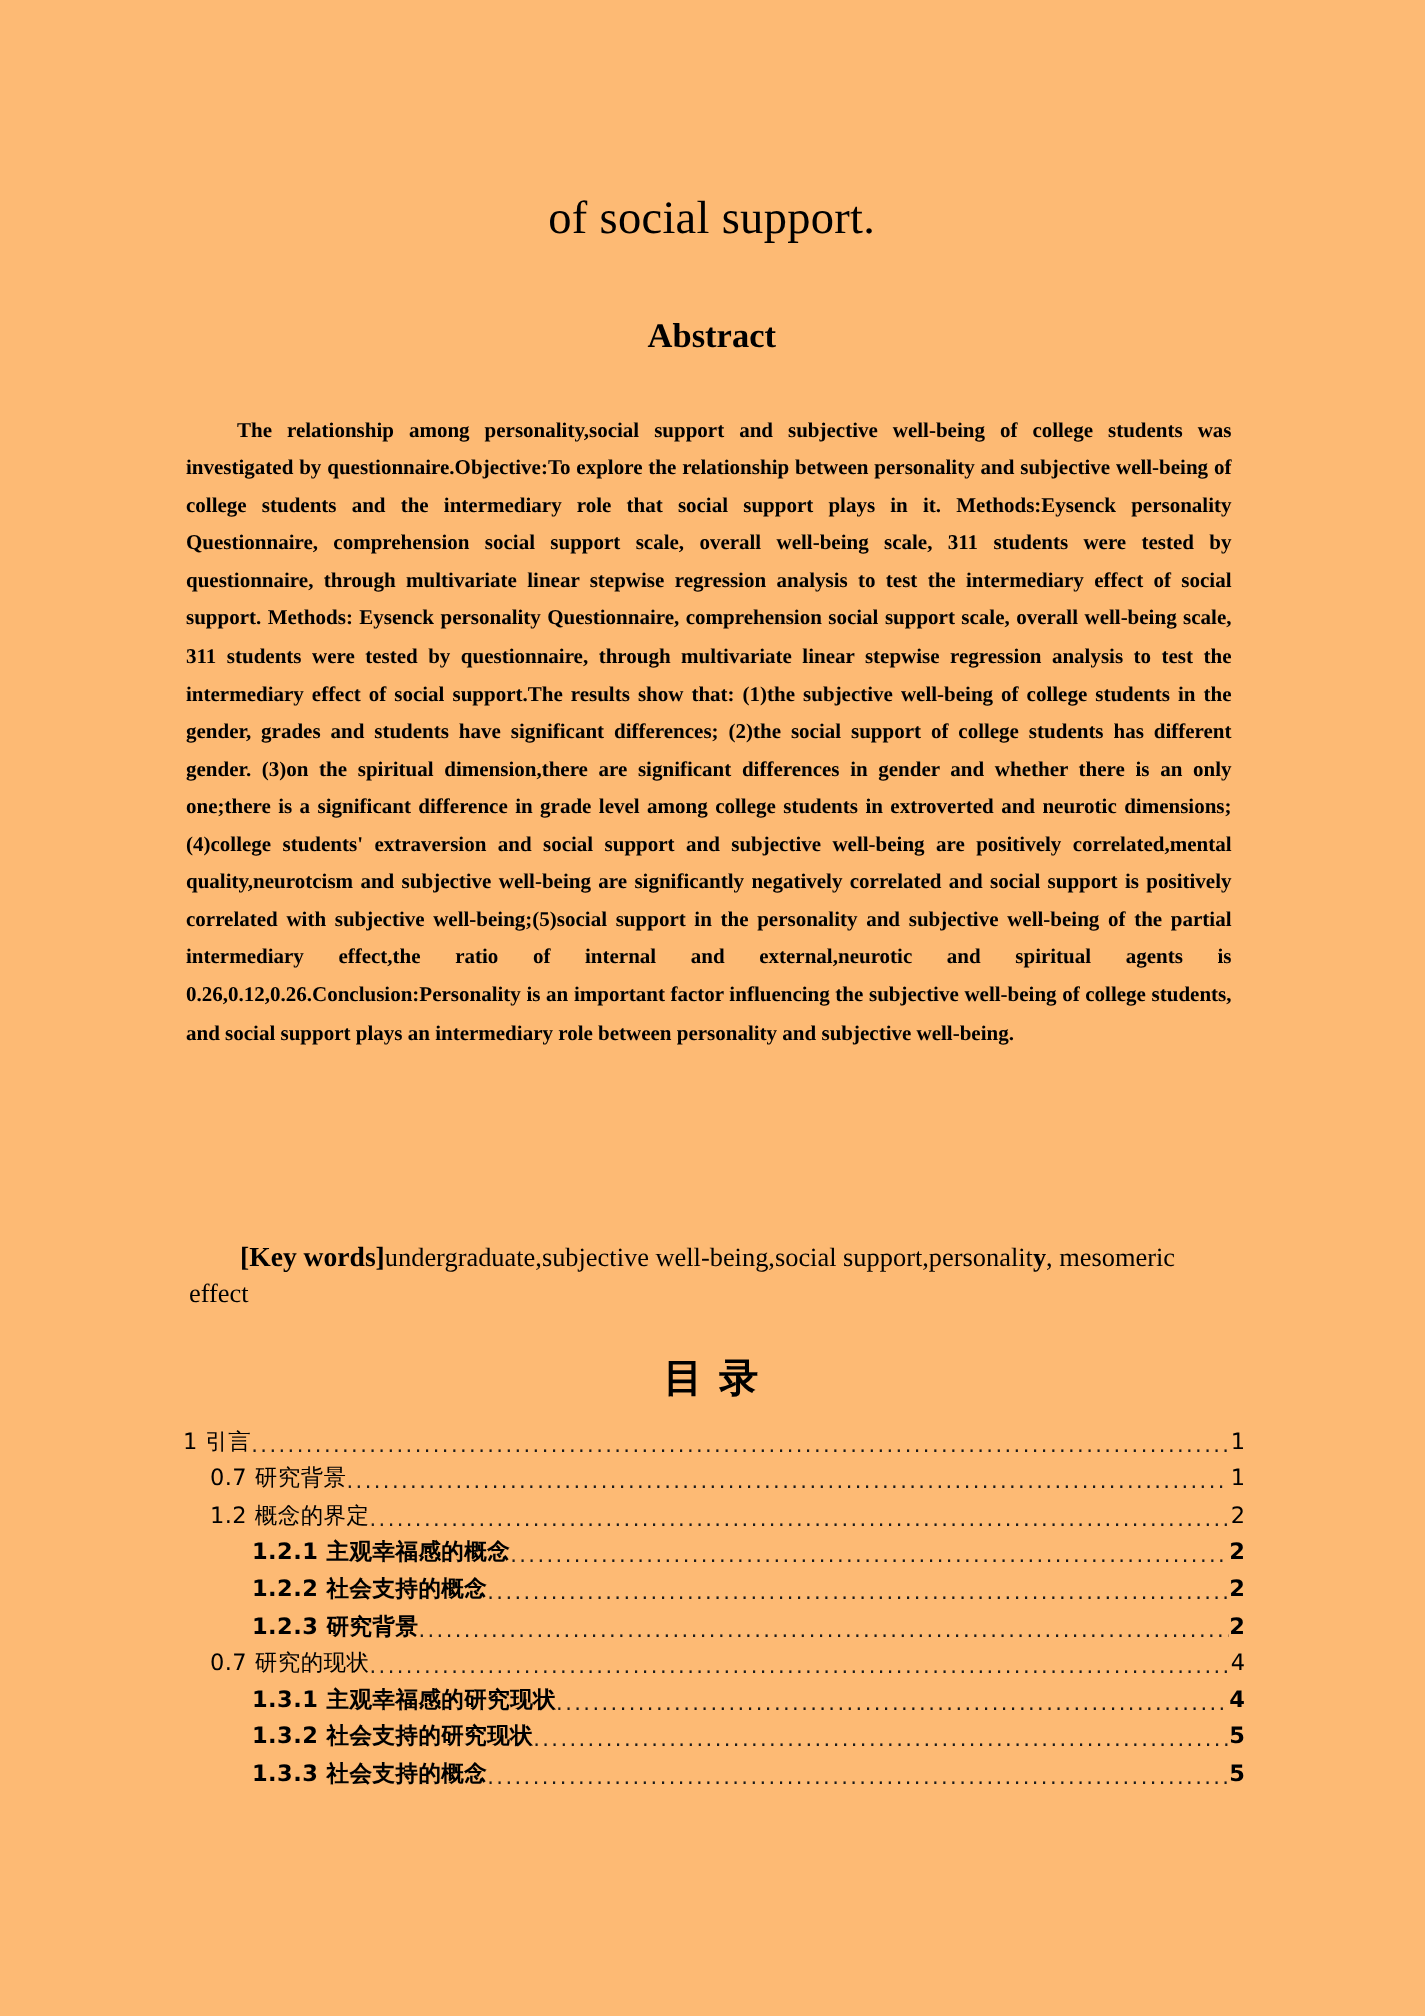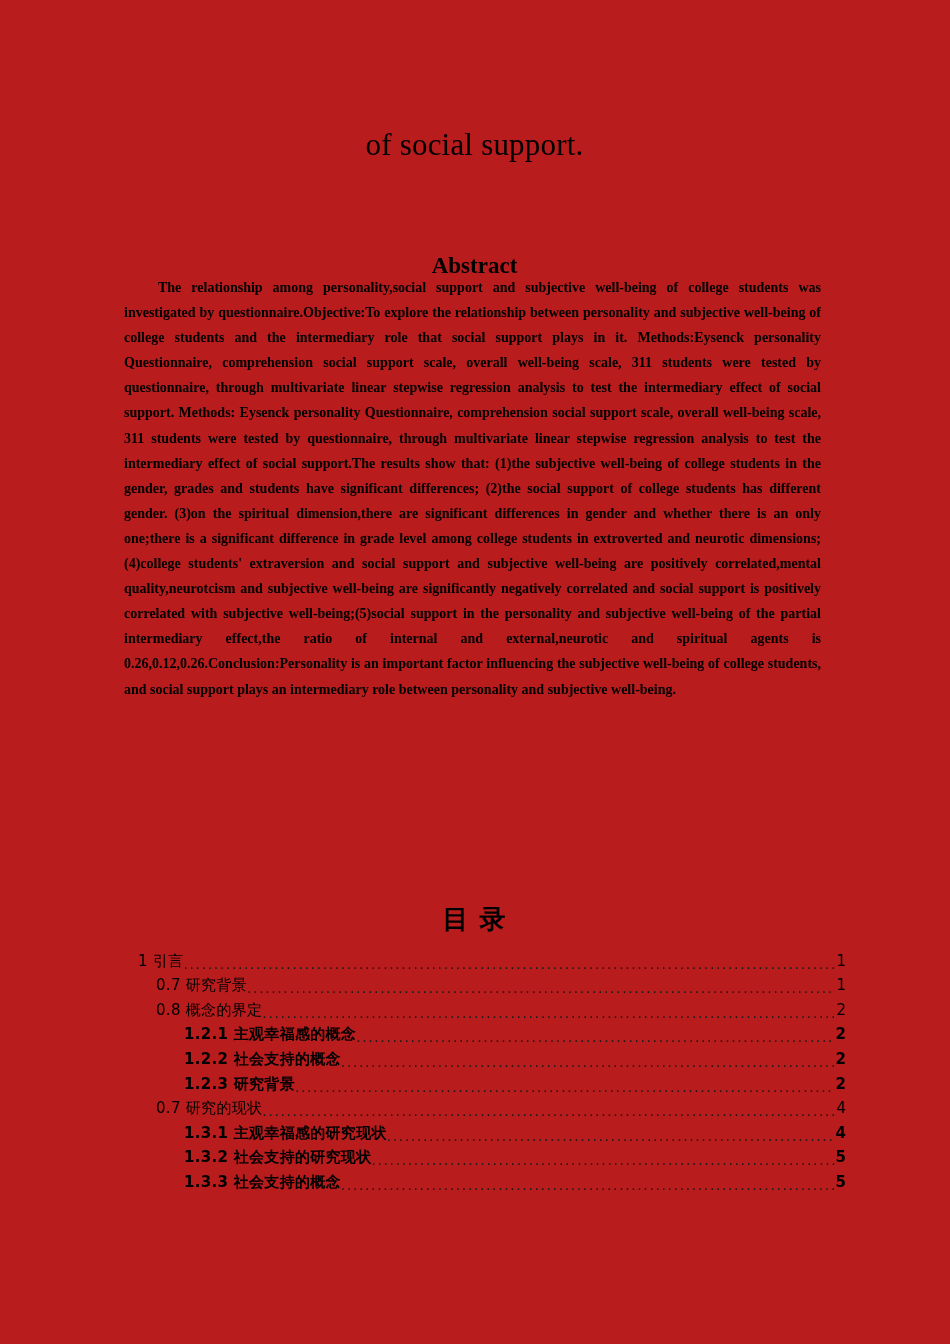--- a/index.html
+++ b/index.html
@@ -8,21 +8,21 @@
     background: #ffffff;
   }
   body {
     font-family: "Liberation Serif", "DejaVu Serif", serif;
     color: #000000;
   }
   #page {
     position: relative;
     width: 950px;
     height: 1344px;
-    background: #b91c1c;
+    background: #fdba74;
     overflow: hidden;
     box-sizing: border-box;
   }
   
   .doc-title {
     position: absolute;
     left: 126px;
     top: 124px;
     width: 697px;
     text-align: center;
@@ -35,21 +35,20 @@
   
   .abstract-heading {
     position: absolute;
     left: 126px;
     top: 208px;
     width: 697px;
     text-align: center;
     font-size: 23px;
     line-height: 32px;
     font-weight: bold;
-    margin-top: 42px;
   }
   
   .abstract-body {
     position: absolute;
     left: 124px;
     top: 275px;
     width: 697px;
     font-size: 14px;
     line-height: 25.1px;
     text-align: justify;
@@ -88,21 +87,20 @@
     letter-spacing: 1px;
   }
   
   .toc-list {
     position: absolute;
     left: 118px;
     top: 946px;
     width: 712px;
     font-family: "DejaVu Sans", "Liberation Sans", sans-serif;
     font-size: 15px;
-    margin-left: 16px;
   }
   .toc-row {
     display: flex;
     align-items: flex-end;
     height: 24.6px;
     white-space: nowrap;
     overflow: hidden;
   }
   .toc-text {
     flex: 0 0 auto;
@@ -142,36 +140,39 @@
 <body>
 
 <div id="page">
 
   <div class="doc-title">of social support.</div>
 
   <div class="abstract-heading">Abstract</div>
 
   <div class="abstract-body">The relationship among personality,social support and subjective well-being of college students was investigated by questionnaire.Objective:To explore the relationship between personality and subjective well-being of college students and the intermediary role that social support plays in it. Methods:Eysenck personality Questionnaire, comprehension social support scale, overall well-being scale, 311 students were tested by questionnaire, through multivariate linear stepwise regression analysis to test the intermediary effect of social support. Methods: Eysenck personality Questionnaire, comprehension social support scale, overall well-being scale, 311 students were tested by questionnaire, through multivariate linear stepwise regression analysis to test the intermediary effect of social support.The results show that: (1)the subjective well-being of college students in the gender, grades and students have significant differences; (2)the social support of college students has different gender. (3)on the spiritual dimension,there are significant differences in gender and whether there is an only one;there is a significant difference in grade level among college students in extroverted and neurotic dimensions; (4)college students' extraversion and social support and subjective well-being are positively correlated,mental quality,neurotcism and subjective well-being are significantly negatively correlated and social support is positively correlated with subjective well-being;(5)social support in the personality and subjective well-being of the partial intermediary effect,the ratio of internal and external,neurotic and spiritual agents is 0.26,0.12,0.26.Conclusion:Personality is an important factor influencing the subjective well-being of college students, and social support plays an intermediary role between personality and subjective well-being.</div>
 
+  <div class="keywords-line">
+    <span class="kw-label">[Key words]</span><span>undergraduate,subjective well-being,social support,personalit</span><span class="kw-bold-y">y</span><span>, mesomeric effect</span>
+  </div>
 
   <div class="toc-heading">目    录</div>
 
   <div class="toc-list">
       <div class="toc-row lvl-1">
         <span class="toc-text">1 引言</span>
         <span class="toc-dots"></span>
         <span class="toc-page">1</span>
       </div>
       <div class="toc-row lvl-2">
         <span class="toc-text">0.7 研究背景</span>
         <span class="toc-dots"></span>
         <span class="toc-page">1</span>
       </div>
       <div class="toc-row lvl-2">
-        <span class="toc-text">0.8 概念的界定</span>
+        <span class="toc-text">1.2 概念的界定</span>
         <span class="toc-dots"></span>
         <span class="toc-page">2</span>
       </div>
       <div class="toc-row lvl-3">
         <span class="toc-text">1.2.1 主观幸福感的概念</span>
         <span class="toc-dots"></span>
         <span class="toc-page">2</span>
       </div>
       <div class="toc-row lvl-3">
         <span class="toc-text">1.2.2 社会支持的概念</span>

